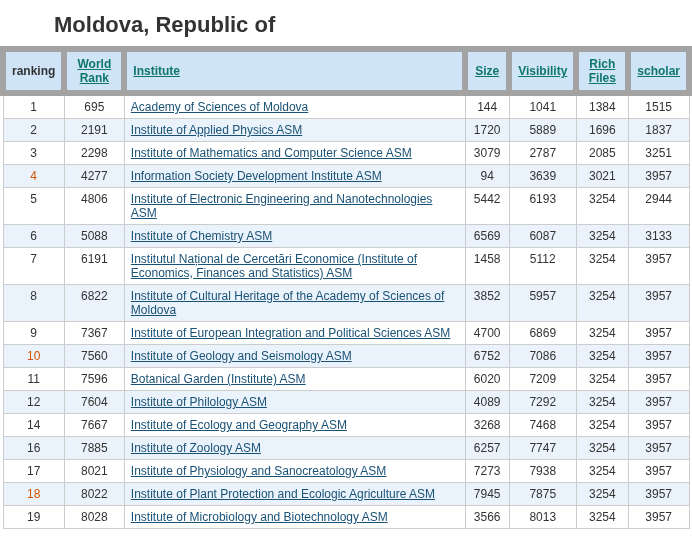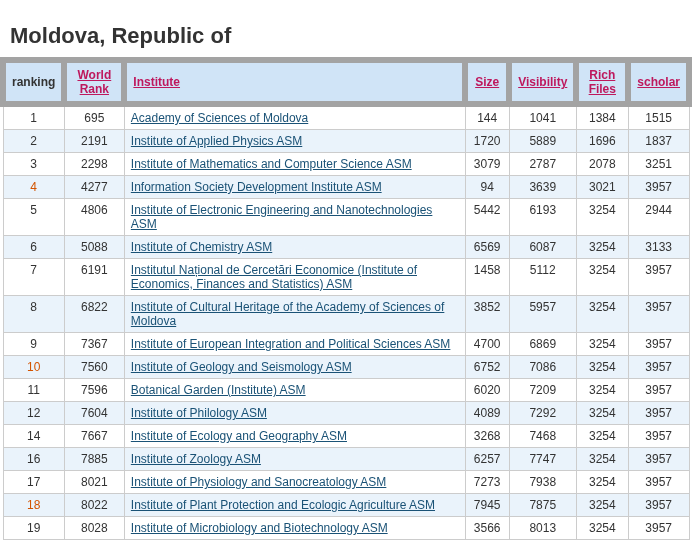--- a/index.html
+++ b/index.html
@@ -7,42 +7,43 @@
       font-family: Arial, sans-serif;
       font-size: 13px;
       background: #fff;
       color: #333;
       width: 692px;
     }
     h1 {
       font-size: 22px;
       font-weight: bold;
       color: #333;
-      padding: 23px 10px 8px 10px;
+      padding: 12px 10px 8px 10px;
+      margin-left: 44px;
     }
     table {
       width: 100%;
       border-collapse: collapse;
       font-size: 12px;
     }
     thead tr {
       background: #d0e4f7;
     }
     thead th {
       padding: 5px 6px;
       text-align: center;
       border: 6px solid #a3a3a3;
       color: #333;
       font-weight: bold;
     }
     thead th.left {
       text-align: left;
     }
     thead th a {
-      color: #be185d;
+      color: #0f766e;
       text-decoration: underline;
       cursor: pointer;
     }
     tbody tr:nth-child(odd) {
       background: #ffffff;
     }
     tbody tr:nth-child(even) {
       background: #eaf3fb;
     }
     tbody td {
@@ -169,21 +170,21 @@
     <td class="inst-col left">
       <a href="#">Institute of Mathematics and Computer Science ASM</a>
     </td>
     <td class="size-col">
       <span>3079</span>
     </td>
     <td class="vis-col">
       <span>2787</span>
     </td>
     <td class="rich-col">
-      <span>2078</span>
+      <span>2085</span>
     </td>
     <td class="scholar-col">
       <span>3251</span>
     </td>
   </tr>
       <tr>
     <td class="rank-col">
       <span class="orange">4</span>
     </td>
     <td class="world-col">

